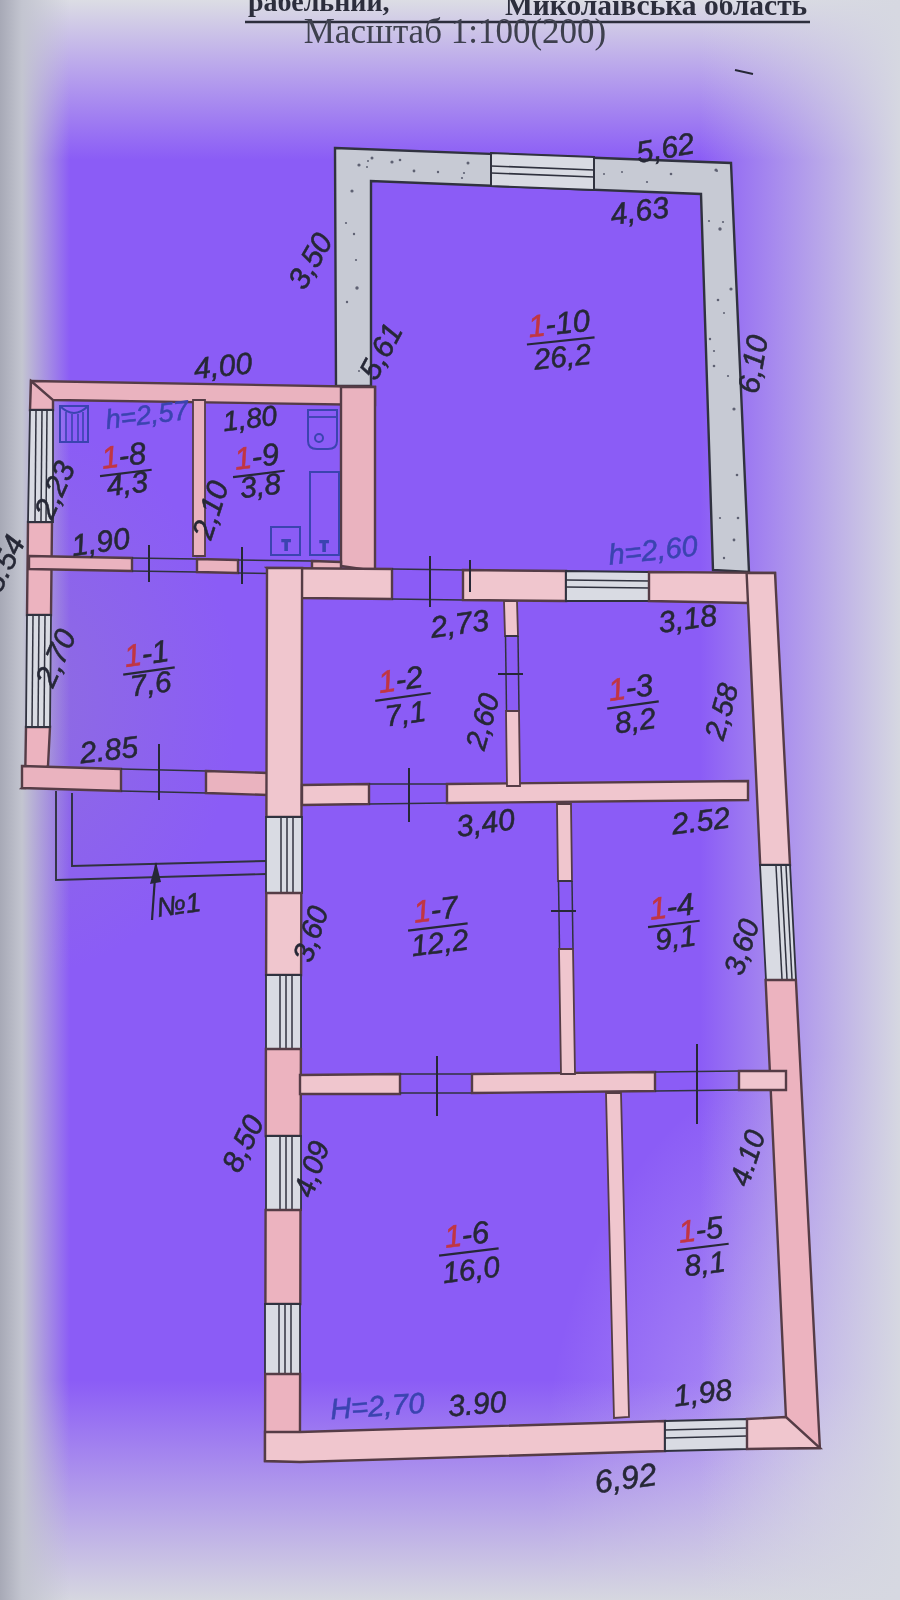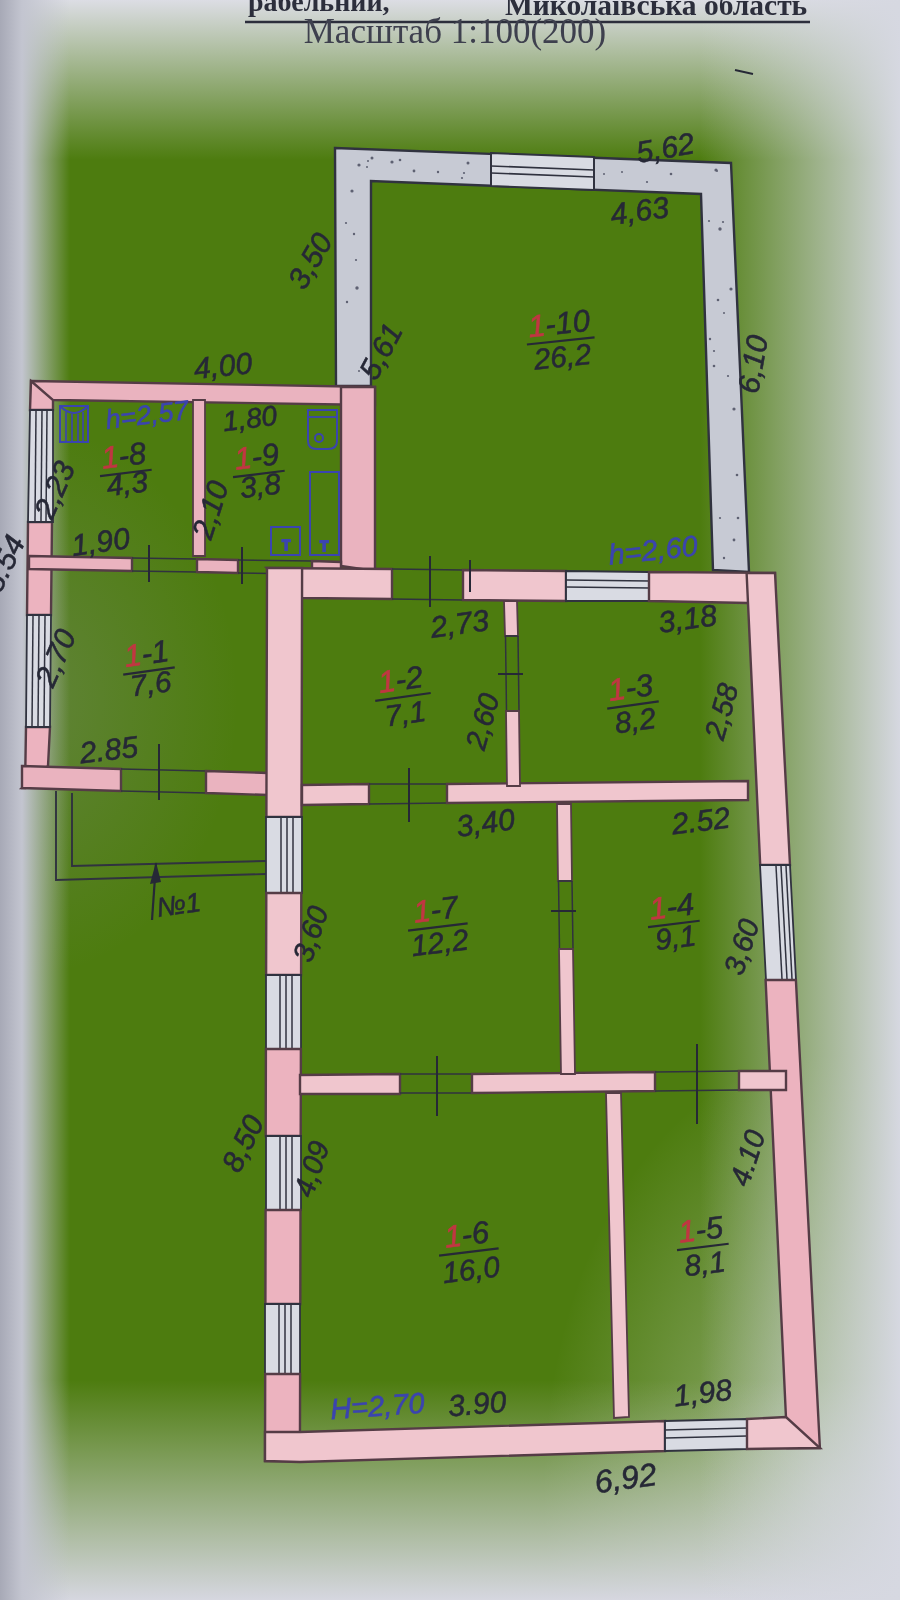--- a/index.html
+++ b/index.html
@@ -1,15 +1,15 @@
 <!DOCTYPE html>
 <html><head><meta charset="utf-8">
 <style>
 html,body{margin:0;padding:0;width:900px;height:1600px;overflow:hidden;}
-#page{position:relative;width:900px;height:1600px;background:#4d7c0f;}
+#page{position:relative;width:900px;height:1600px;background:#8b5cf6;}
 #shadeL{position:absolute;left:0;top:0;width:70px;height:1600px;
   background:linear-gradient(90deg,#a7a9b6 0,#c3c5d0 22px,rgba(210,212,221,0) 70px);}
 #shadeT{position:absolute;left:0;top:0;width:900px;height:160px;
   background:linear-gradient(180deg,#dcdde4 0,rgba(210,212,221,0) 100%);}
 #shadeB{position:absolute;left:0;top:1380px;width:900px;height:220px;
   background:linear-gradient(180deg,rgba(214,215,224,0) 0,#d6d7e0 100%);}
 #shadeR{position:absolute;left:700px;top:0;width:200px;height:1600px;
   background:linear-gradient(90deg,rgba(214,216,224,0) 0,#d6d8e1 100%);}
 svg{position:absolute;left:0;top:0;}
 </style></head>

